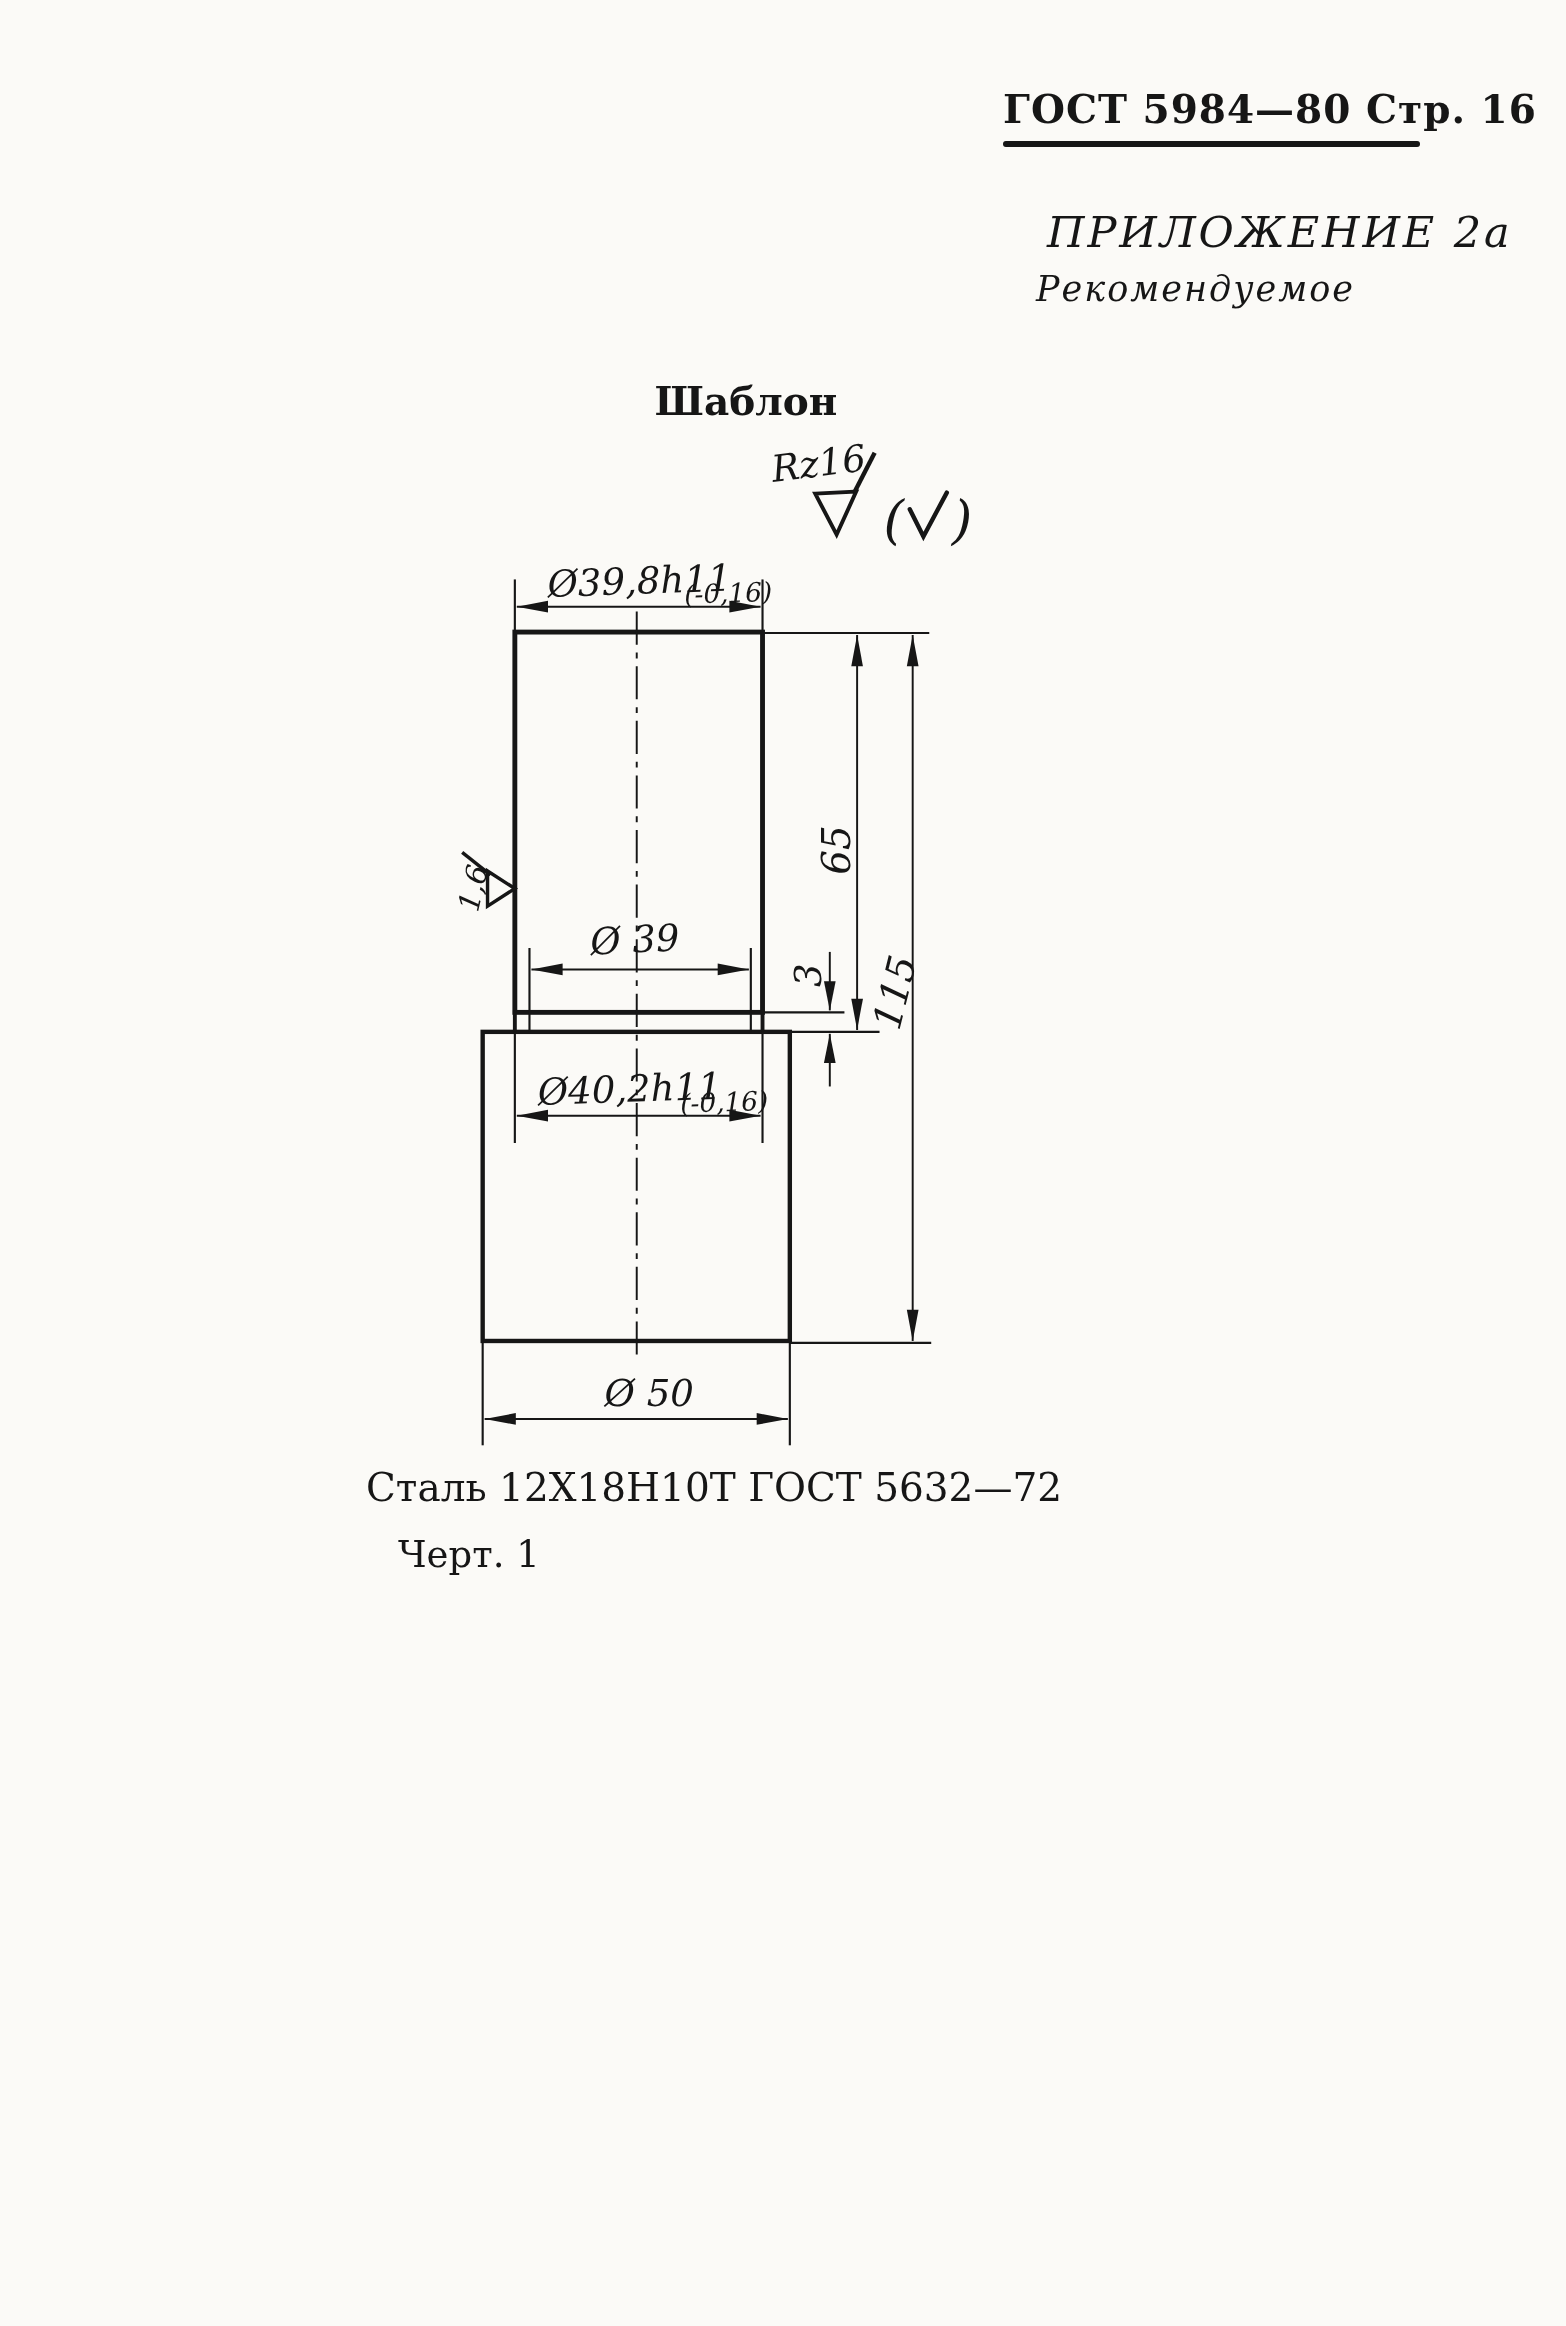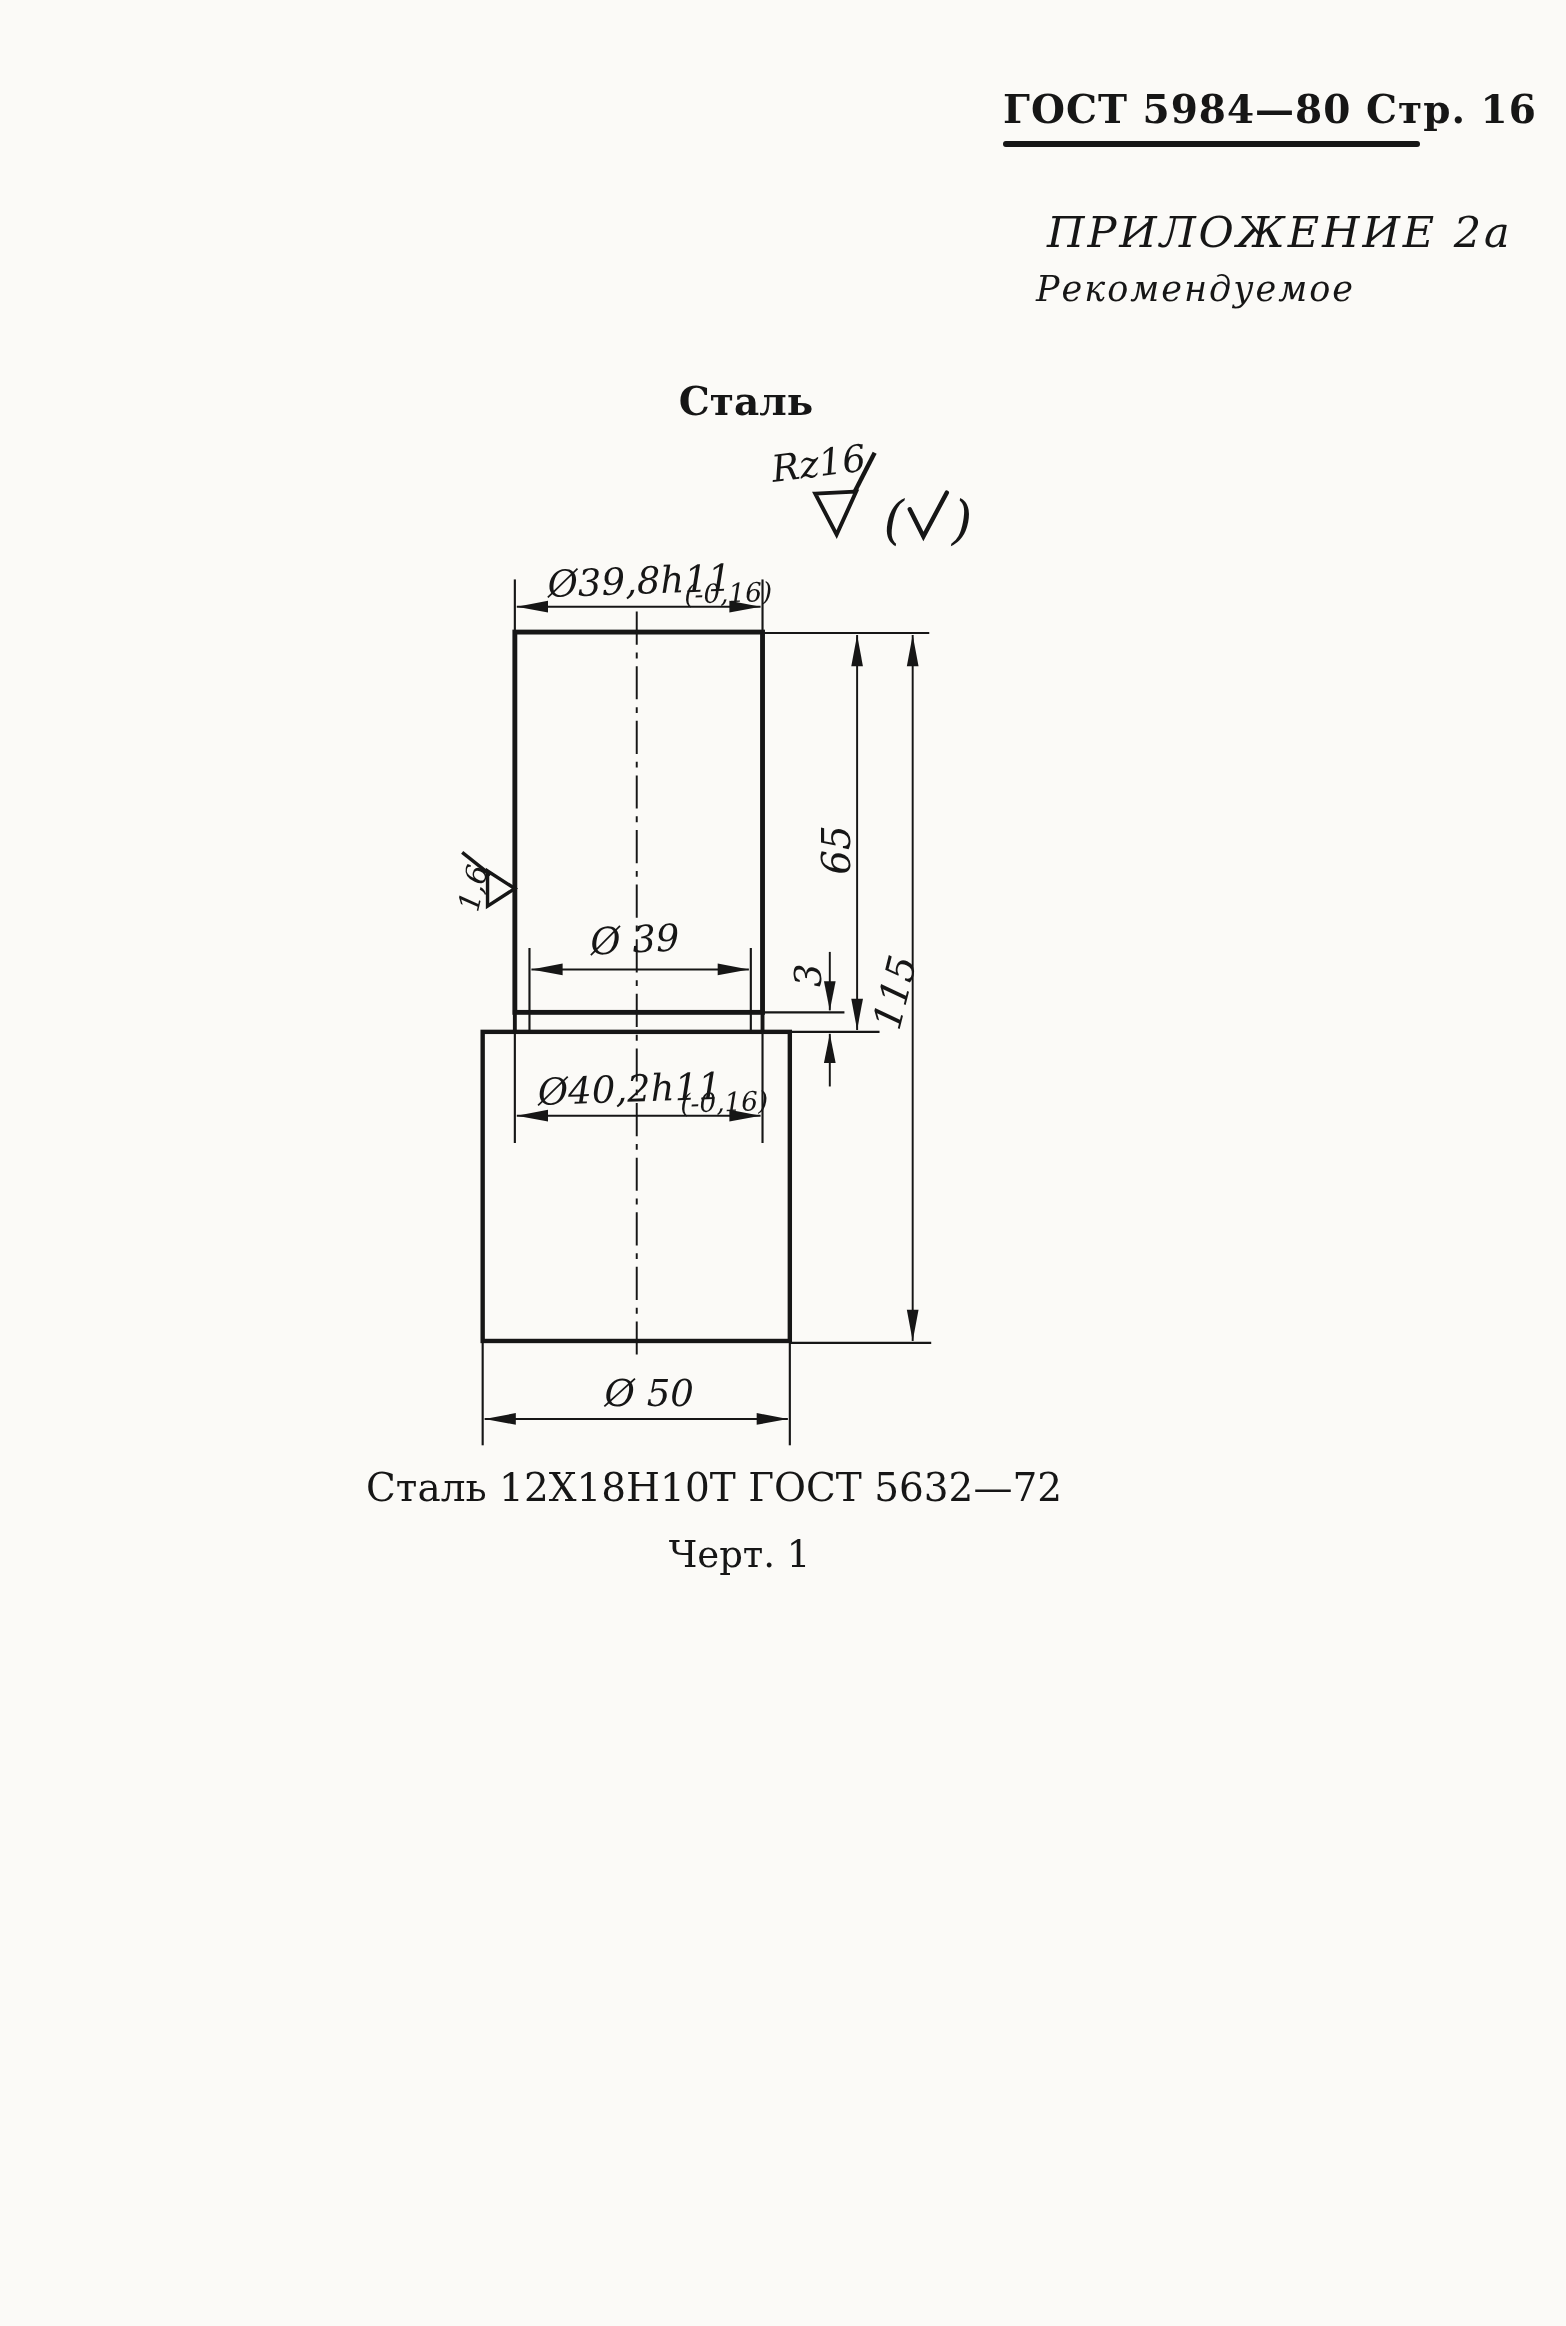--- a/index.html
+++ b/index.html
@@ -39,42 +39,42 @@
     font-weight:bold;font-size:39px;
     white-space:nowrap;
   }
   .material-line{
     left:366px;top:1465px;width:683px;
     text-align:center;font-size:39px;
     white-space:nowrap;
   }
   .figure-caption{
     left:398px;top:1533px;width:683px;
-    text-align:center;font-size:37px;
+    text-align:left;font-size:37px;
     white-space:nowrap;
   }
   svg.drawing{left:0;top:0;}
   .ink-line{stroke:#161616;fill:none;}
   .ink-fill{fill:#161616;stroke:none;}
   .dimtext{
     font-family:"DejaVu Serif", serif;
     font-style:italic;
     fill:#161616;
   }
 </style>
 </head>
 <body>
 
 <div class="page">
 
   <div class="abs page-header">ГОСТ 5984—80 Стр. 16</div>
   <div class="abs header-rule"></div>
   <div class="abs appendix">ПРИЛОЖЕНИЕ 2а</div>
   <div class="abs appendix-note">Рекомендуемое</div>
-  <div class="abs drawing-title">Сталь</div>
+  <div class="abs drawing-title">Шаблон</div>
   <div class="abs material-line">Сталь 12Х18Н10Т ГОСТ 5632—72</div>
   <div class="abs figure-caption">Черт. 1</div>
 
   <svg class="abs drawing" width="1566" height="2327" viewBox="0 0 1606 2386">
 
     <rect class="ink-line" x="528" y="648" width="254" height="390" stroke-width="5"></rect>
     <rect class="ink-line" x="495" y="1058" width="315" height="317" stroke-width="4.5"></rect>
 
     <line class="ink-line" x1="528" y1="1036" x2="528" y2="1058" stroke-width="4"></line>
     <line class="ink-line" x1="782" y1="1036" x2="782" y2="1058" stroke-width="4"></line>

